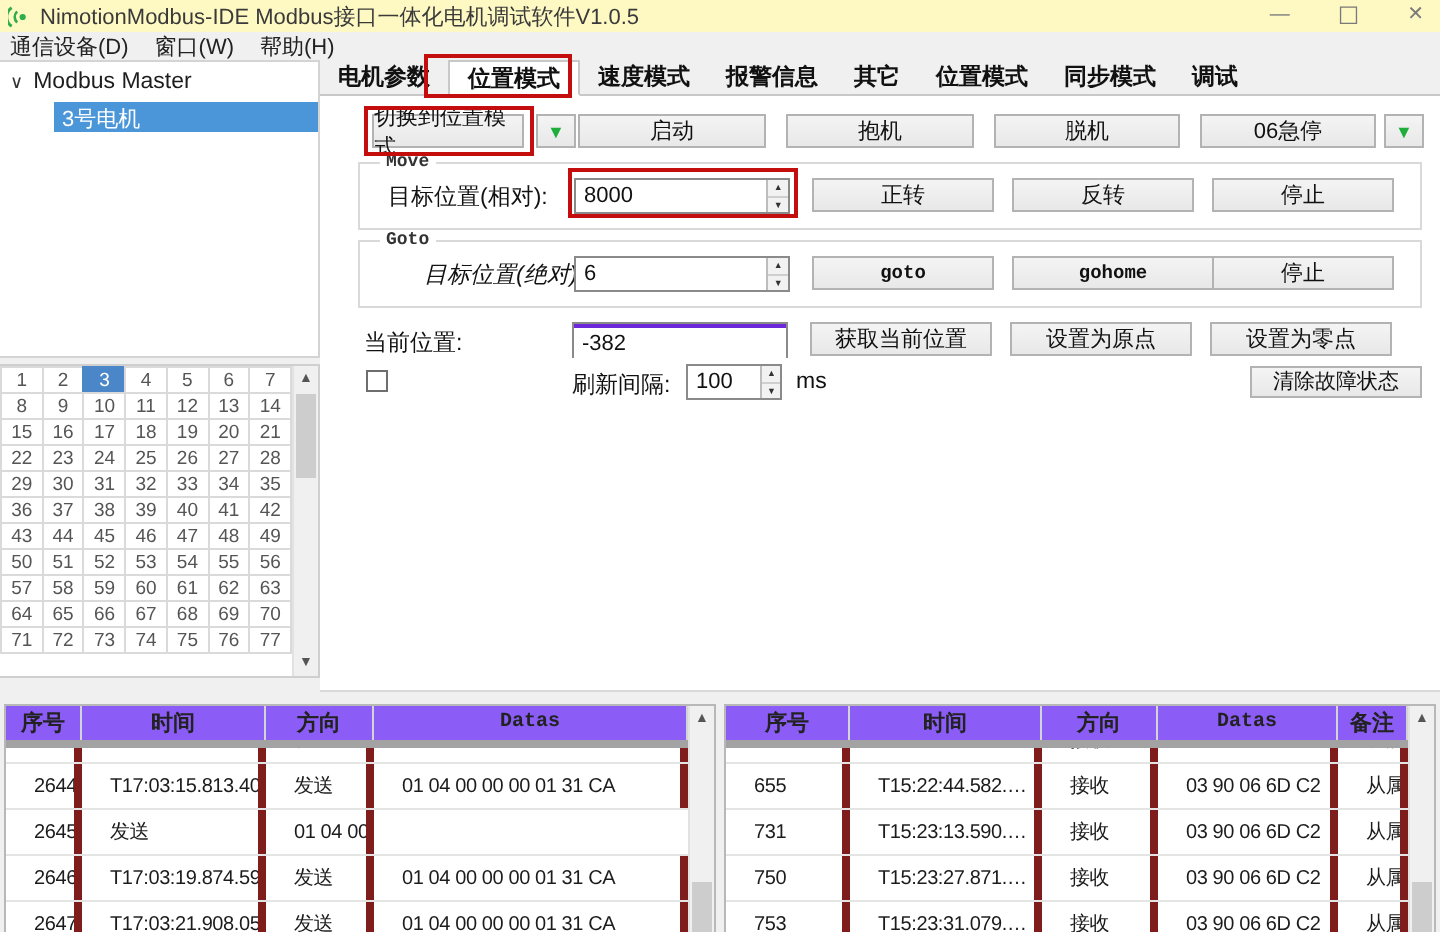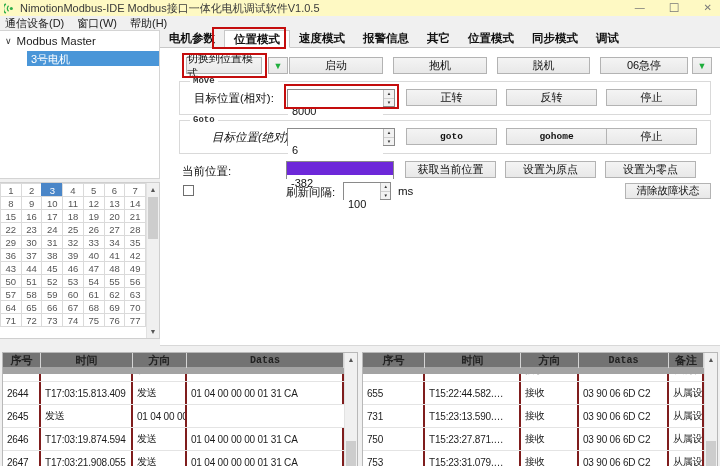--- a/index.html
+++ b/index.html
@@ -58,44 +58,44 @@
     font-size:11px; color:#111; display:flex; align-items:center; justify-content:center;
     height:17px; cursor:default; }
   .arrow-btn { width:20px; } .arrow-btn .ga { color:var(--green,#1fae3d); font-size:9px; }
   .toolbar-btn { position:absolute; top:9px; }
   .groupbox { position:absolute; left:19px; width:532px; border:1px solid #d9d9d9; height:34px; }
   .groupbox .gb-title { position:absolute; top:-6px; left:10px; background:#fff;
     padding:0 3px; font-family:"Liberation Mono", monospace; font-size:9px; font-weight:bold; color:#333; }
   .frow-label { position:absolute; font-size:11.5px; color:#111; }
   .spin { position:absolute; height:18px; background:#fff; border:1px solid #8a8a8a; display:flex; }
   .spin input, .plain input { border:none; outline:none; width:100%; height:100%;
-    font-size:11px; font-family:"Liberation Sans",sans-serif; padding-left:4px; color:#111;margin-top:13px; }
+    font-size:11px; font-family:"Liberation Sans",sans-serif; padding-left:4px; color:#111; }
   .spin .updown { width:12px; border-left:1px solid #bdbdbd; display:flex; flex-direction:column; }
   .spin .updown span { flex:1; font-size:4.5px; color:#333; display:flex; align-items:center;
     justify-content:center; background:#f2f2f2; }
   .spin .updown span:first-child { border-bottom:1px solid #cfcfcf; }
   .plain { position:absolute; height:18px; background:#6d28d9; border:1px solid #8a8a8a; }
   .mono-btn { font-family:"Liberation Mono", monospace; font-size:9.5px; font-weight:bold; }
   .checkbox { width:11px; height:11px; border:1px solid #6e6e6e; background:#fff; display:inline-block; }
   
   .anno { position:absolute; border:2px solid var(--red,#c40d0d); z-index:60; pointer-events:none; }
   
   .log-section { position:absolute; top:346px; left:0; right:0; height:120px; background:#f0f0f0; }
   .logtable { position:absolute; top:6px; height:118px; background:#fff;
     border:1px solid #b8b8b8; overflow:hidden; }
   .logtable .inner { position:absolute; left:0; top:0; right:13px; bottom:0; overflow:hidden; }
-  .thead { display:grid; height:21px; border-bottom:7px solid #a3a3a3; background:#737373; }
+  .thead { display:grid; height:21px; border-bottom:4px solid #a3a3a3; background:#8b5cf6; }
   .th { font-size:11px; font-weight:600; color:#222; display:flex; align-items:center;
     justify-content:center; border-right:1px solid #d4d4d4; }
   .th.mono { font-family:"Liberation Mono", monospace; font-size:10px; font-weight:bold; }
   .tbody { overflow:hidden; }
   .tr { display:grid; height:23px; border-bottom:1px solid #e4e4e4; }
   .tr.clip { margin-top:-15px; }
   .td { font-size:10px; color:#1c1c1c; display:flex; align-items:center;
-    padding-left:4px; border-right:2px solid #7f1d1d; white-space:nowrap; overflow:hidden;
+    padding-left:14px; border-right:4px solid #7f1d1d; white-space:nowrap; overflow:hidden;
     letter-spacing:-0.2px; }
   .t-left .thead, .t-left .tr { grid-template-columns:38px 92px 54px 1fr; }
   .t-right .thead, .t-right .tr { grid-template-columns:62px 96px 58px 90px 1fr; }
 </style>
 </head>
 <body>
 
 <div class="titlebar">
   <svg class="app-icon" viewBox="0 0 12 12">
     <path d="M2 1 A6 6 0 0 0 2 11" fill="none" stroke="#2fae4a" stroke-width="1.6"></path>

